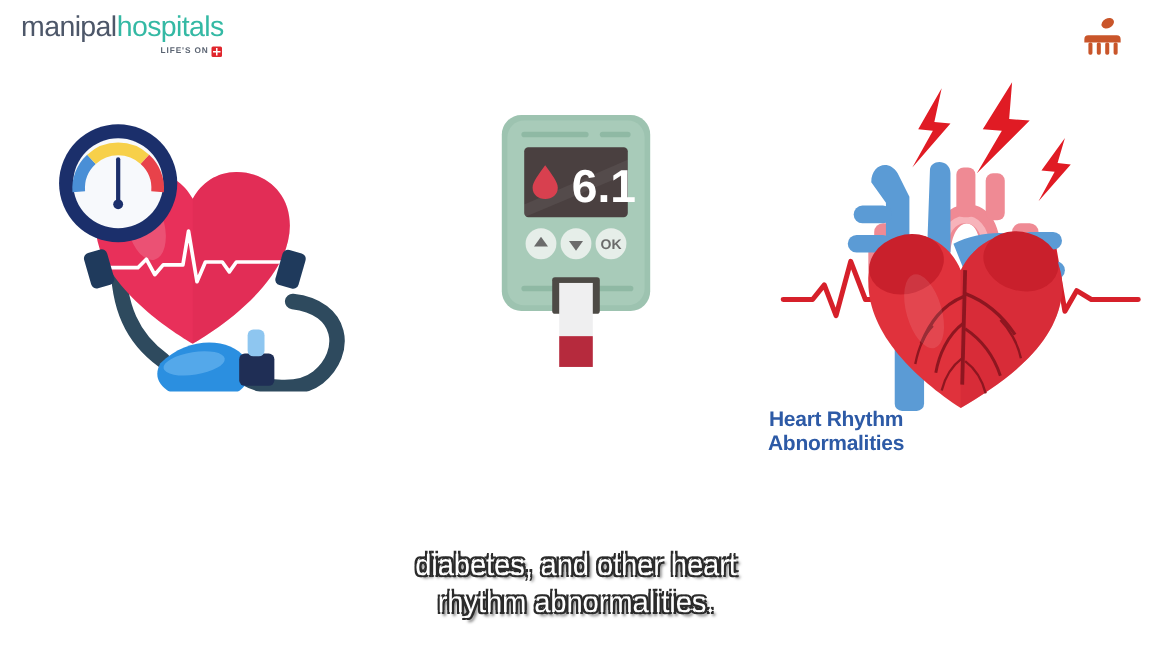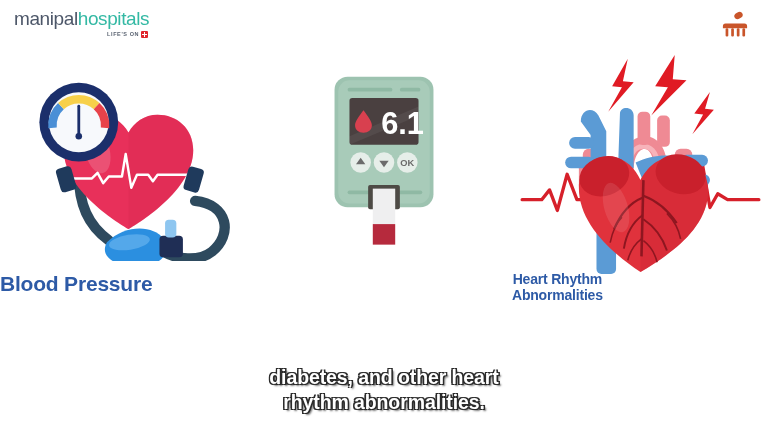--- a/index.html
+++ b/index.html
@@ -116,21 +116,21 @@
   .card-label.wide { font-size: 14px; }
 
   
   .caption {
     position: absolute;
     left: 0;
     right: 0;
     bottom: 16px;
     text-align: center;
     font-size: 19.5px;
-    font-weight: 700;
+    font-weight: 400;
     line-height: 1.32;
     color: #ffffff;
     letter-spacing: -0.1px;
     white-space: pre-line;
     text-shadow:
       -1.4px -1.4px 0 #2b2b2b,
        1.4px -1.4px 0 #2b2b2b,
       -1.4px  1.4px 0 #2b2b2b,
        1.4px  1.4px 0 #2b2b2b,
        2.4px  2.4px 2px rgba(0,0,0,0.55);
@@ -191,21 +191,20 @@
           <line x1="72" y1="76" x2="72" y2="45" stroke="#1b2f6b" stroke-width="3" stroke-linecap="round"></line>
           <circle cx="72" cy="77" r="3.5" fill="#1b2f6b"></circle>
 
           <path d="M102 190 C122 170 152 172 162 186 C172 200 160 214 140 216 C118 218 92 208 102 190 Z" fill="#2b8fe0"></path>
           <ellipse cx="126" cy="190" rx="22" ry="8" fill="#6ab6ef" opacity="0.65" transform="rotate(-9 126 190)"></ellipse>
 
           <rect x="158" y="183" width="25" height="23" rx="4" fill="#1f2e55"></rect>
           <rect x="164" y="166" width="12" height="19" rx="4" fill="#8ec6f0"></rect>
         </svg>
       </div>
-      <div class="card-label">Blood Pressure</div>
     </div>
 
     <div class="card">
       <div class="card-art">
         <svg viewBox="0 0 150 200" width="140" height="187" aria-hidden="true">
 
           <rect x="22" y="8" width="106" height="140" rx="14" fill="#9dc3b0"></rect>
           <rect x="26" y="12" width="98" height="132" rx="12" fill="#a8cbb9"></rect>
 
           <rect x="36" y="20" width="48" height="4" rx="2" fill="#8fb9a4"></rect>

